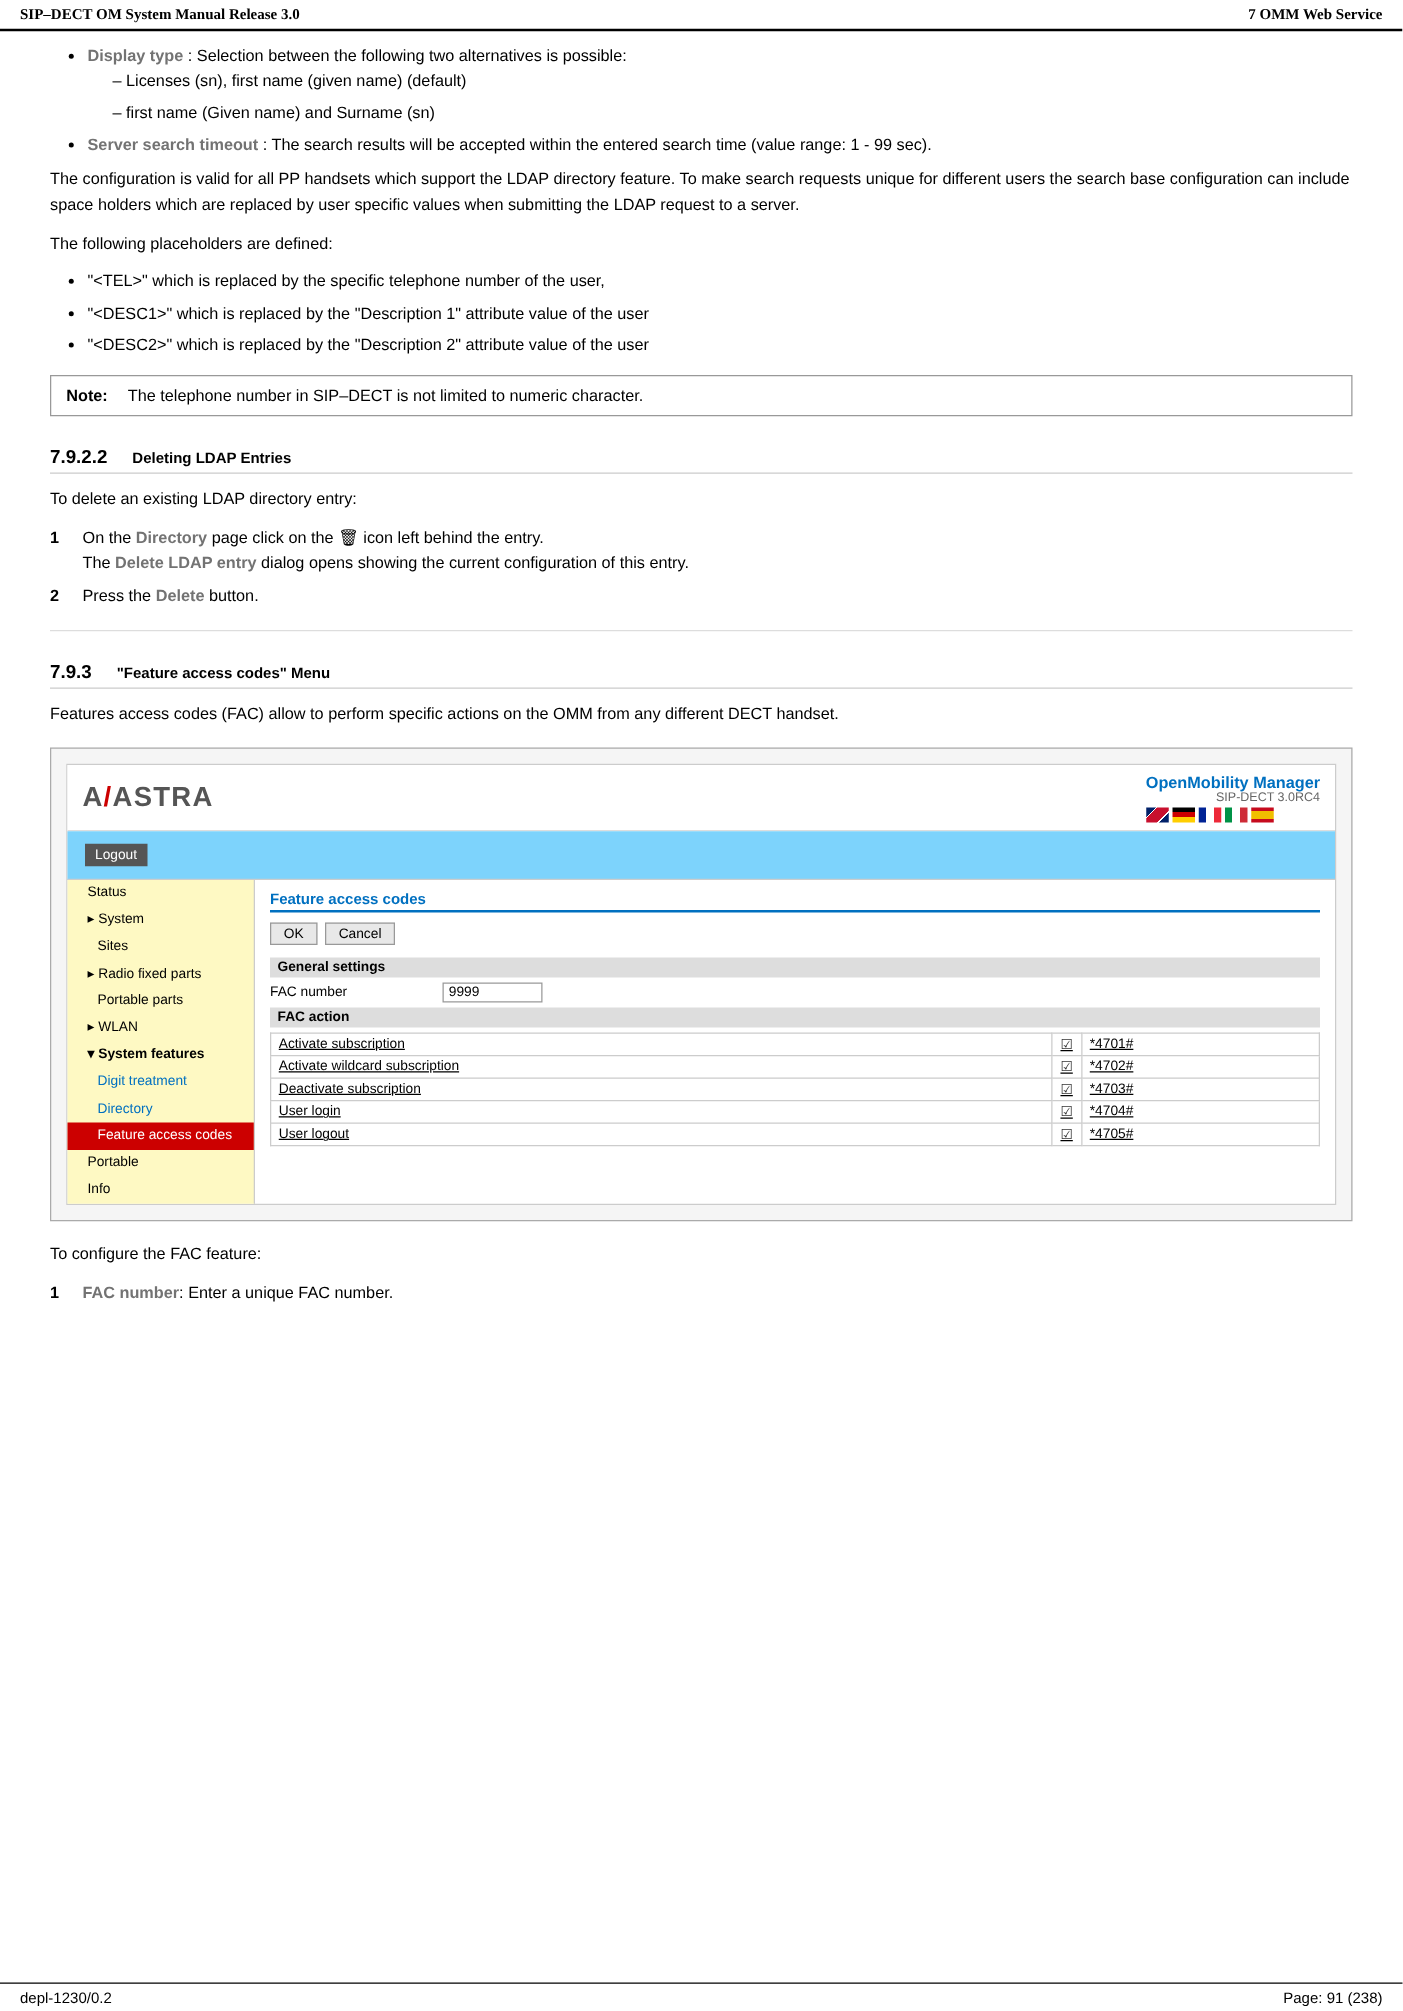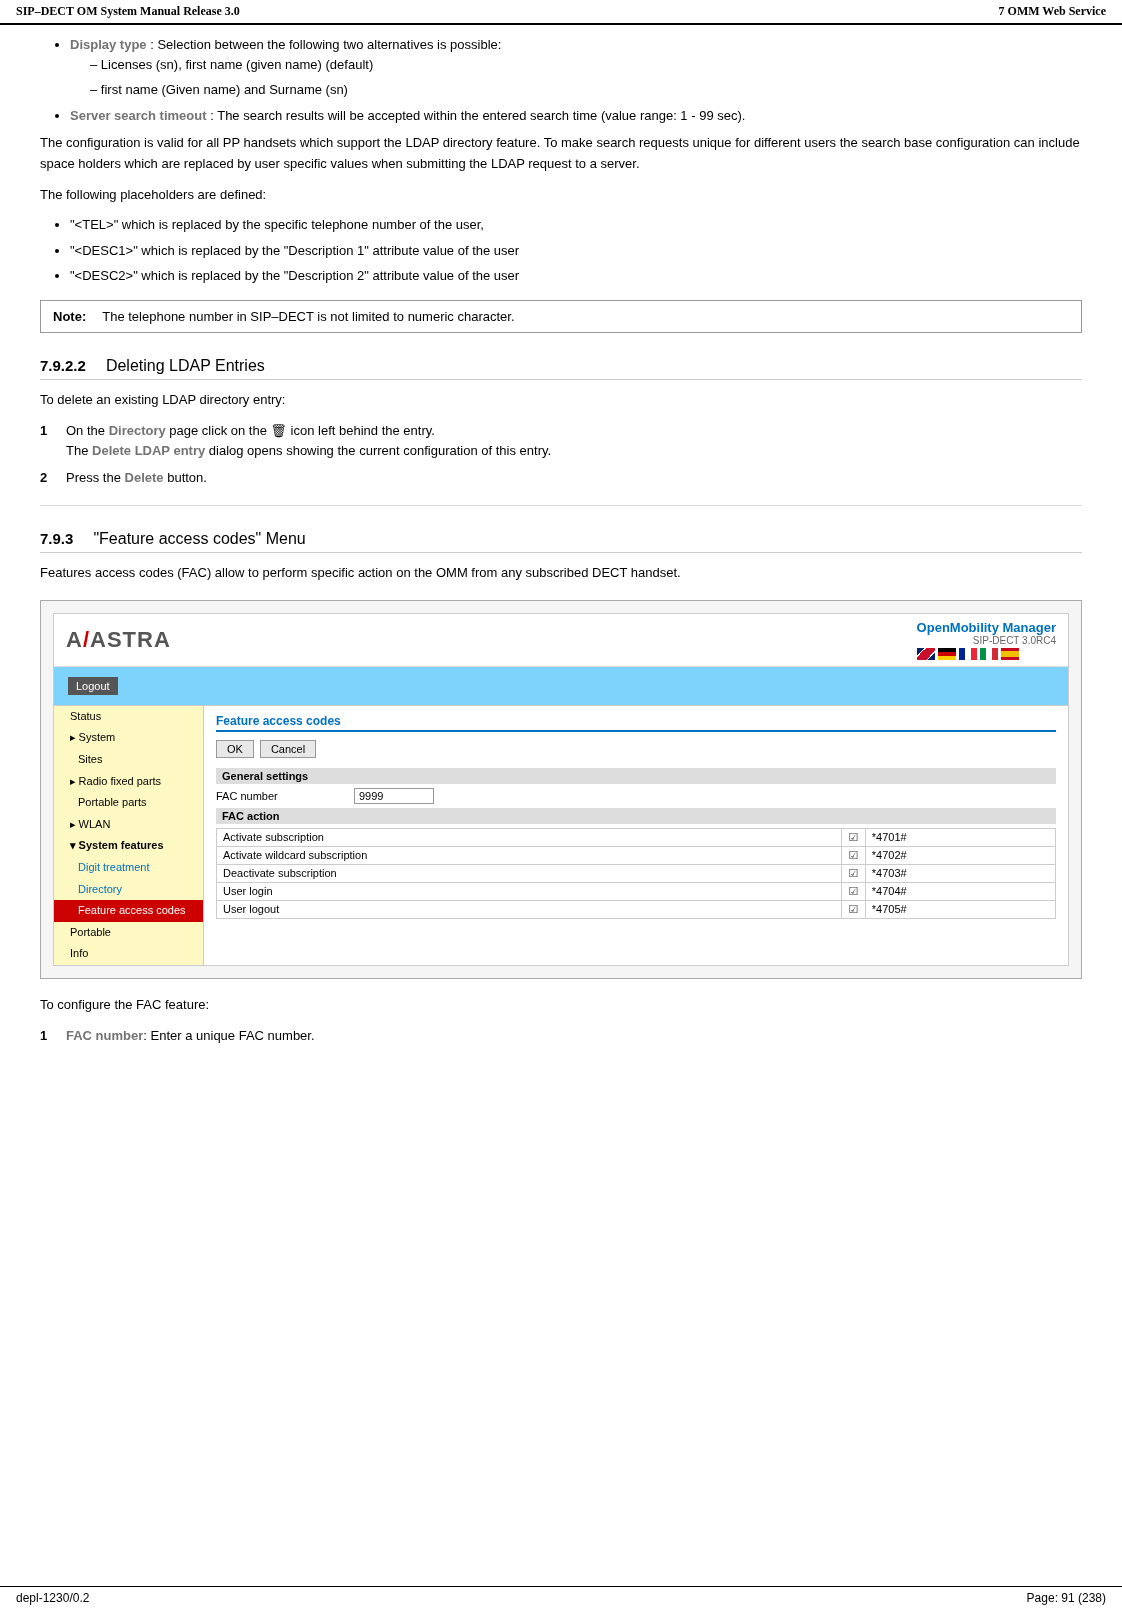--- a/index.html
+++ b/index.html
@@ -93,22 +93,22 @@
       padding-bottom: 4px;
     }
 
     .section-number {
       font-size: 15px;
       font-weight: bold;
       white-space: nowrap;
     }
 
     .section-title {
-      font-size: 16px;
-      font-weight: normal;
+      font-size: 12px;
+      font-weight: bold;
     }
 
     .numbered-step {
       display: flex;
       gap: 10px;
       margin-bottom: 6px;
       line-height: 1.6;
     }
 
     .step-num {
@@ -267,20 +267,21 @@
       padding: 1px 4px;
       font-size: 11px;
       background: #fff;
       min-width: 80px;
     }
 
     .ui-table {
       width: 100%;
       border-collapse: collapse;
       font-size: 11px;
+      text-decoration: underline;
     }
 
     .ui-table td {
       border: 1px solid #ccc;
       padding: 2px 6px;
     }
 
     .ui-table .col-check {
       text-align: center;
       width: 24px;
@@ -373,21 +374,21 @@
     </span>
   </div>
 
   <hr class="section-divider">
 
   <div class="section-title-row">
     <span class="section-number">7.9.3</span>
     <span class="section-title">"Feature access codes" Menu</span>
   </div>
 
-  <p class="paragraph">Features access codes (FAC) allow to perform specific action on the OMM from any subscribed DECT handset.</p>
+  <p class="paragraph">Features access codes (FAC) allow to perform specific actions on the OMM from any different DECT handset.</p>
 
   <div class="ui-screenshot">
     <div class="ui-inner">
 
       <div class="ui-top-bar">
         <div class="aastra-logo">
           <span style="color:#555">A</span><span style="color:#c00">/</span><span style="color:#555">ASTRA</span>
         </div>
         <div class="omm-title">
           <div class="omm-name">OpenMobility Manager</div>

